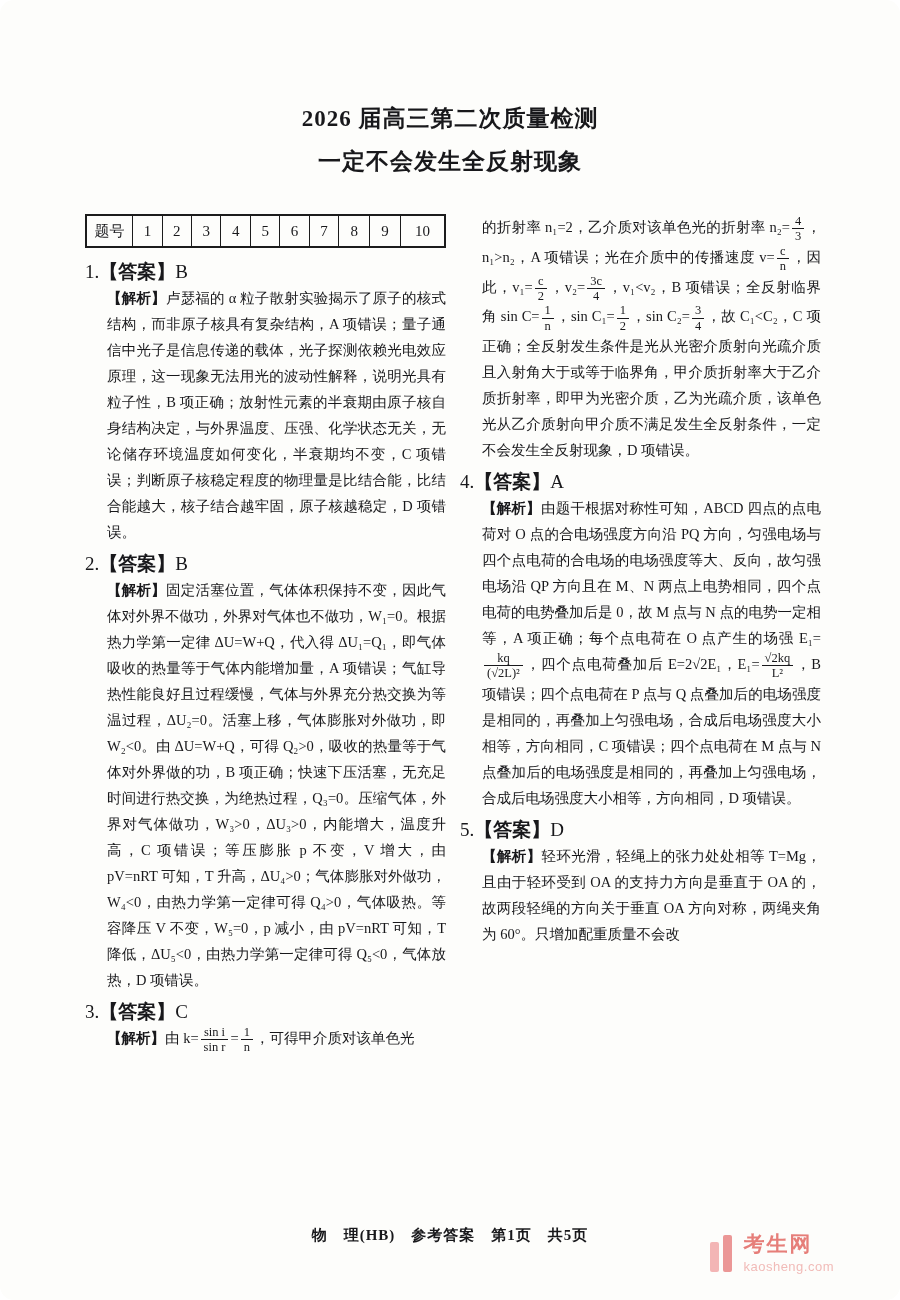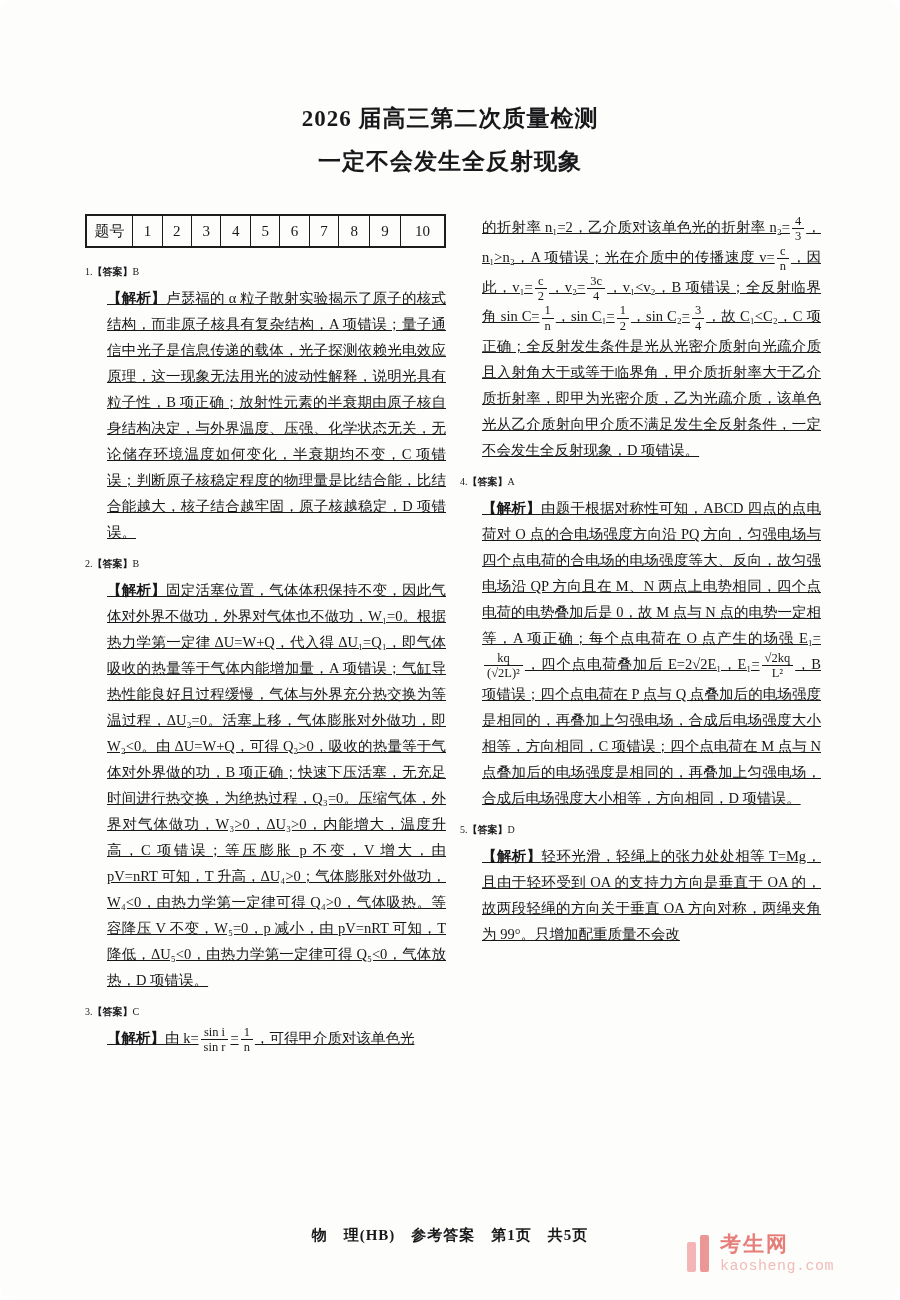--- a/index.html
+++ b/index.html
@@ -15,38 +15,38 @@
   .title.l1 { top:103px; }
   .title.l2 { top:146px; }
 
   .columns { position:absolute; left:85px; top:212px; width:737px; height:1004px; display:flex; gap:14px; overflow:hidden; }
   .col { width:361px; overflow:hidden; }
 
   table.ans-table { width:100%; border-collapse:collapse; table-layout:fixed; border:2px solid #1c1c1c; margin:2px 0 10px 0; }
   table.ans-table td { border:1px solid #1c1c1c; text-align:center; vertical-align:middle; font-size:15px; height:32px; overflow:hidden; }
 
   .item { margin-top:5px; }
-  .heading { font-size:10px; line-height:27px; }
+  .heading { font-size:19px; line-height:27px; }
   .b { font-weight:bold; }
-  .analysis { margin-left:22px; font-size:14.5px; line-height:26px; text-align:justify;text-decoration:underline; }
+  .analysis { margin-left:22px; font-size:14.5px; line-height:26px; text-align:justify; }
   .analysis.cont { margin-top:2px; }
 
   .frac { display:inline-block; vertical-align:middle; text-align:center; font-size:12.5px; line-height:1.15; margin:0 2px; }
   .frac .fnum { display:block; border-bottom:1px solid currentColor; padding:0 3px; }
   .frac .fden { display:block; padding:0 3px; }
 
   .footer { position:absolute; top:1226px; left:0; right:0; text-align:center; font-size:15px; font-weight:bold; letter-spacing:1px; }
 
   .watermark { position:absolute; right:66px; top:1233px; display:flex; align-items:flex-start; gap:7px; opacity:.9; }
   .wm-logo { position:relative; width:26px; height:44px; }
   .wm-bar1 { position:absolute; left:0; top:9px; width:9px; height:30px; background:#f2aeae; border-radius:2px; }
   .wm-bar2 { position:absolute; left:13px; top:2px; width:9px; height:37px; background:#ea8c8c; border-radius:2px; }
   .wm-text { display:flex; flex-direction:column; }
   .wm-name { font-size:21px; font-weight:bold; color:#e4716c; letter-spacing:2px; line-height:26px; font-family:Liberation Mono, monospace; }
-  .wm-url { font-size:15px; color:#f0b4b1; letter-spacing:.5px; line-height:15px; font-family:Liberation Mono, monospace; }
+  .wm-url { font-size:13px; color:#f0b4b1; letter-spacing:.5px; line-height:15px; font-family:Liberation Sans, sans-serif; }
 </style>
 </head>
 <body>
 
 <div class="page">
 
   <div class="title l1">2026 届高三第二次质量检测</div>
   <div class="title l2">一定不会发生全反射现象</div>
 
   <div class="columns">
@@ -105,21 +105,21 @@
 
       <div class="analysis cont"><span>的折射率 n₁=2，乙介质对该单色光的折射率 n₂=<span class="frac"><span class="fnum">4</span><span class="fden">3</span></span>，n₁&gt;n₂，A 项错误；光在介质中的传播速度 v=<span class="frac"><span class="fnum">c</span><span class="fden">n</span></span>，因此，v₁=<span class="frac"><span class="fnum">c</span><span class="fden">2</span></span>，v₂=<span class="frac"><span class="fnum">3c</span><span class="fden">4</span></span>，v₁&lt;v₂，B 项错误；全反射临界角 sin C=<span class="frac"><span class="fnum">1</span><span class="fden">n</span></span>，sin C₁=<span class="frac"><span class="fnum">1</span><span class="fden">2</span></span>，sin C₂=<span class="frac"><span class="fnum">3</span><span class="fden">4</span></span>，故 C₁&lt;C₂，C 项正确；全反射发生条件是光从光密介质射向光疏介质且入射角大于或等于临界角，甲介质折射率大于乙介质折射率，即甲为光密介质，乙为光疏介质，该单色光从乙介质射向甲介质不满足发生全反射条件，一定不会发生全反射现象，D 项错误。</span></div>
 
       <div class="item">
         <div class="heading"><span>4.</span><span class="b">【答案】</span><span>A</span></div>
         <div class="analysis"><span class="b">【解析】</span><span>由题干根据对称性可知，ABCD 四点的点电荷对 O 点的合电场强度方向沿 PQ 方向，匀强电场与四个点电荷的合电场的电场强度等大、反向，故匀强电场沿 QP 方向且在 M、N 两点上电势相同，四个点电荷的电势叠加后是 0，故 M 点与 N 点的电势一定相等，A 项正确；每个点电荷在 O 点产生的场强 E₁=<span class="frac"><span class="fnum">kq</span><span class="fden">(√2L)²</span></span>，四个点电荷叠加后 E=2√2E₁，E₁=<span class="frac"><span class="fnum">√2kq</span><span class="fden">L²</span></span>，B 项错误；四个点电荷在 P 点与 Q 点叠加后的电场强度是相同的，再叠加上匀强电场，合成后电场强度大小相等，方向相同，C 项错误；四个点电荷在 M 点与 N 点叠加后的电场强度是相同的，再叠加上匀强电场，合成后电场强度大小相等，方向相同，D 项错误。</span></div>
       </div>
 
       <div class="item">
         <div class="heading"><span>5.</span><span class="b">【答案】</span><span>D</span></div>
-        <div class="analysis"><span class="b">【解析】</span><span>轻环光滑，轻绳上的张力处处相等 T=Mg，且由于轻环受到 OA 的支持力方向是垂直于 OA 的，故两段轻绳的方向关于垂直 OA 方向对称，两绳夹角为 99°。只增加配重质量不会改</span></div>
+        <div class="analysis"><span class="b">【解析】</span><span>轻环光滑，轻绳上的张力处处相等 T=Mg，且由于轻环受到 OA 的支持力方向是垂直于 OA 的，故两段轻绳的方向关于垂直 OA 方向对称，两绳夹角为 60°。只增加配重质量不会改</span></div>
       </div>
 
     </div>
   </div>
 
   <div class="footer">物　理(HB)　参考答案　第1页　共5页</div>
 
   <div class="watermark">
     <div class="wm-logo">
       <div class="wm-bar1"></div>

